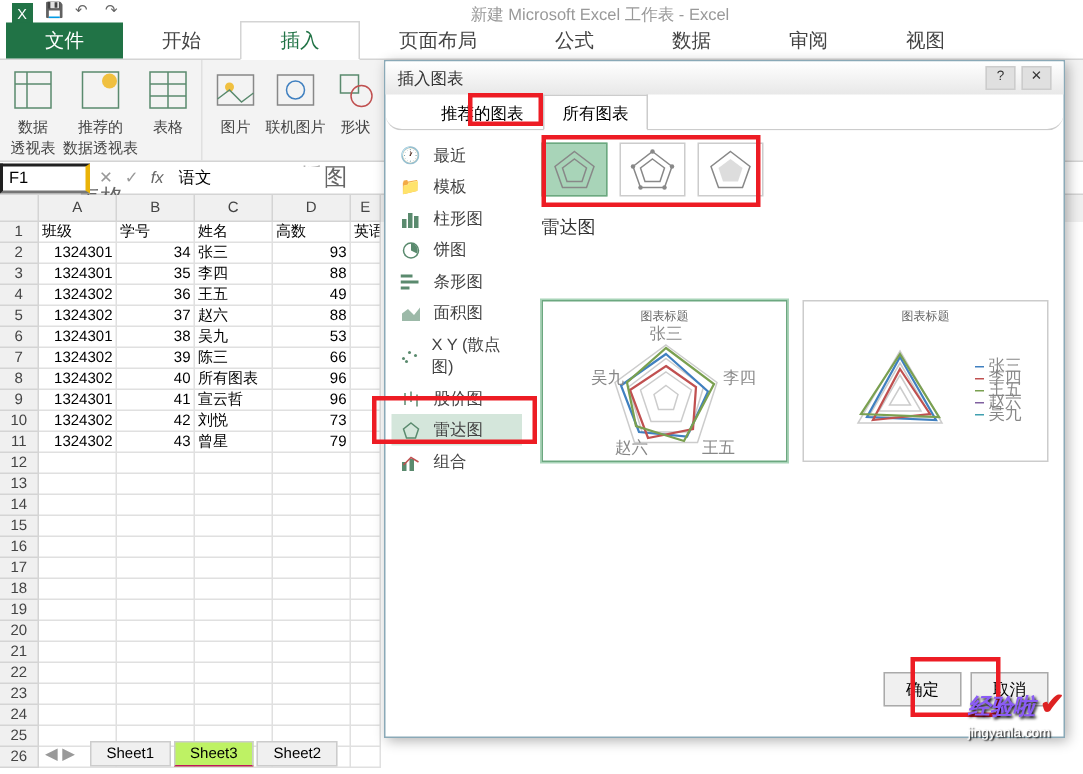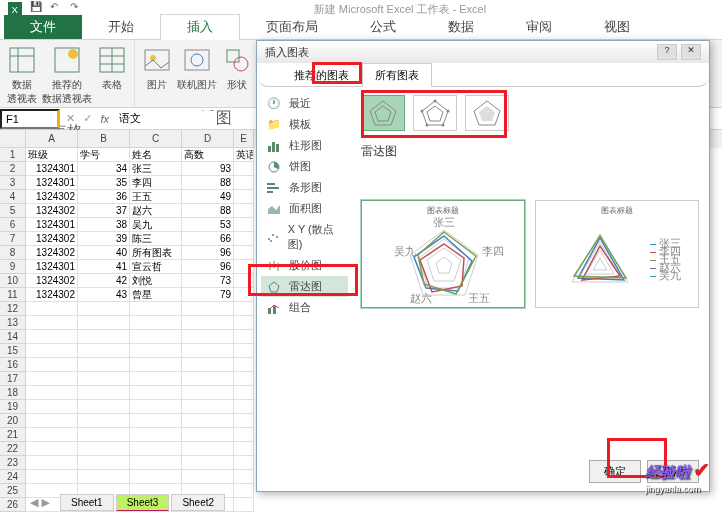--- a/index.html
+++ b/index.html
@@ -67,21 +67,21 @@
     .ct-icon { width: 18px; height: 14px; display: inline-flex; align-items: center; justify-content: center; color: #5a8a6e; }
     .dialog-main { flex: 1; padding: 8px; }
     .subtype-row { display: flex; gap: 8px; margin-bottom: 12px; }
     .subtype { width: 44px; height: 36px; border: 1px solid #ccc; display: flex; align-items: center; justify-content: center; cursor: pointer; background: #fff; }
     .subtype.selected { background: #a8d4b8; border: 1px solid #6ca880; }
     .chart-name { font-size: 12px; color: #333; margin-bottom: 8px; }
     .previews { display: flex; gap: 10px; margin-top: 40px; }
     .preview-box { width: 164px; height: 108px; border: 1px solid #ccc; background: #fff; padding: 4px; position: relative; }
     .preview-box.sel { border: 1px solid #6ca880; box-shadow: 0 0 0 1px #a8d4b8; }
     .preview-title { font-size: 8px; text-align: center; color: #666; }
-    .dialog-footer { position: absolute; bottom: 8px; right: 10px; display: flex; gap: 6px; }
+    .dialog-footer { position: absolute; bottom: 20px; right: 10px; display: flex; gap: 6px; }
     .dlg-action { padding: 3px 14px; border: 1px solid #aaa; background: #f0f0f0; font-size: 11px; cursor: pointer; }
     
     
     .hl { position: absolute; border: 3px solid #ed1c24; pointer-events: none; }
     
     
     .wm { position: absolute; right: 12px; bottom: 22px; }
     .wm-text { color: #8b5cf6; font-size: 15px; font-weight: bold; font-style: italic; text-shadow: 1px 1px 2px #000; }
     .wm-sub { color: #fff; font-size: 9px; text-shadow: 1px 1px 1px #000; }
     .wm-check { color: #d22; font-size: 20px; font-weight: bold; }

